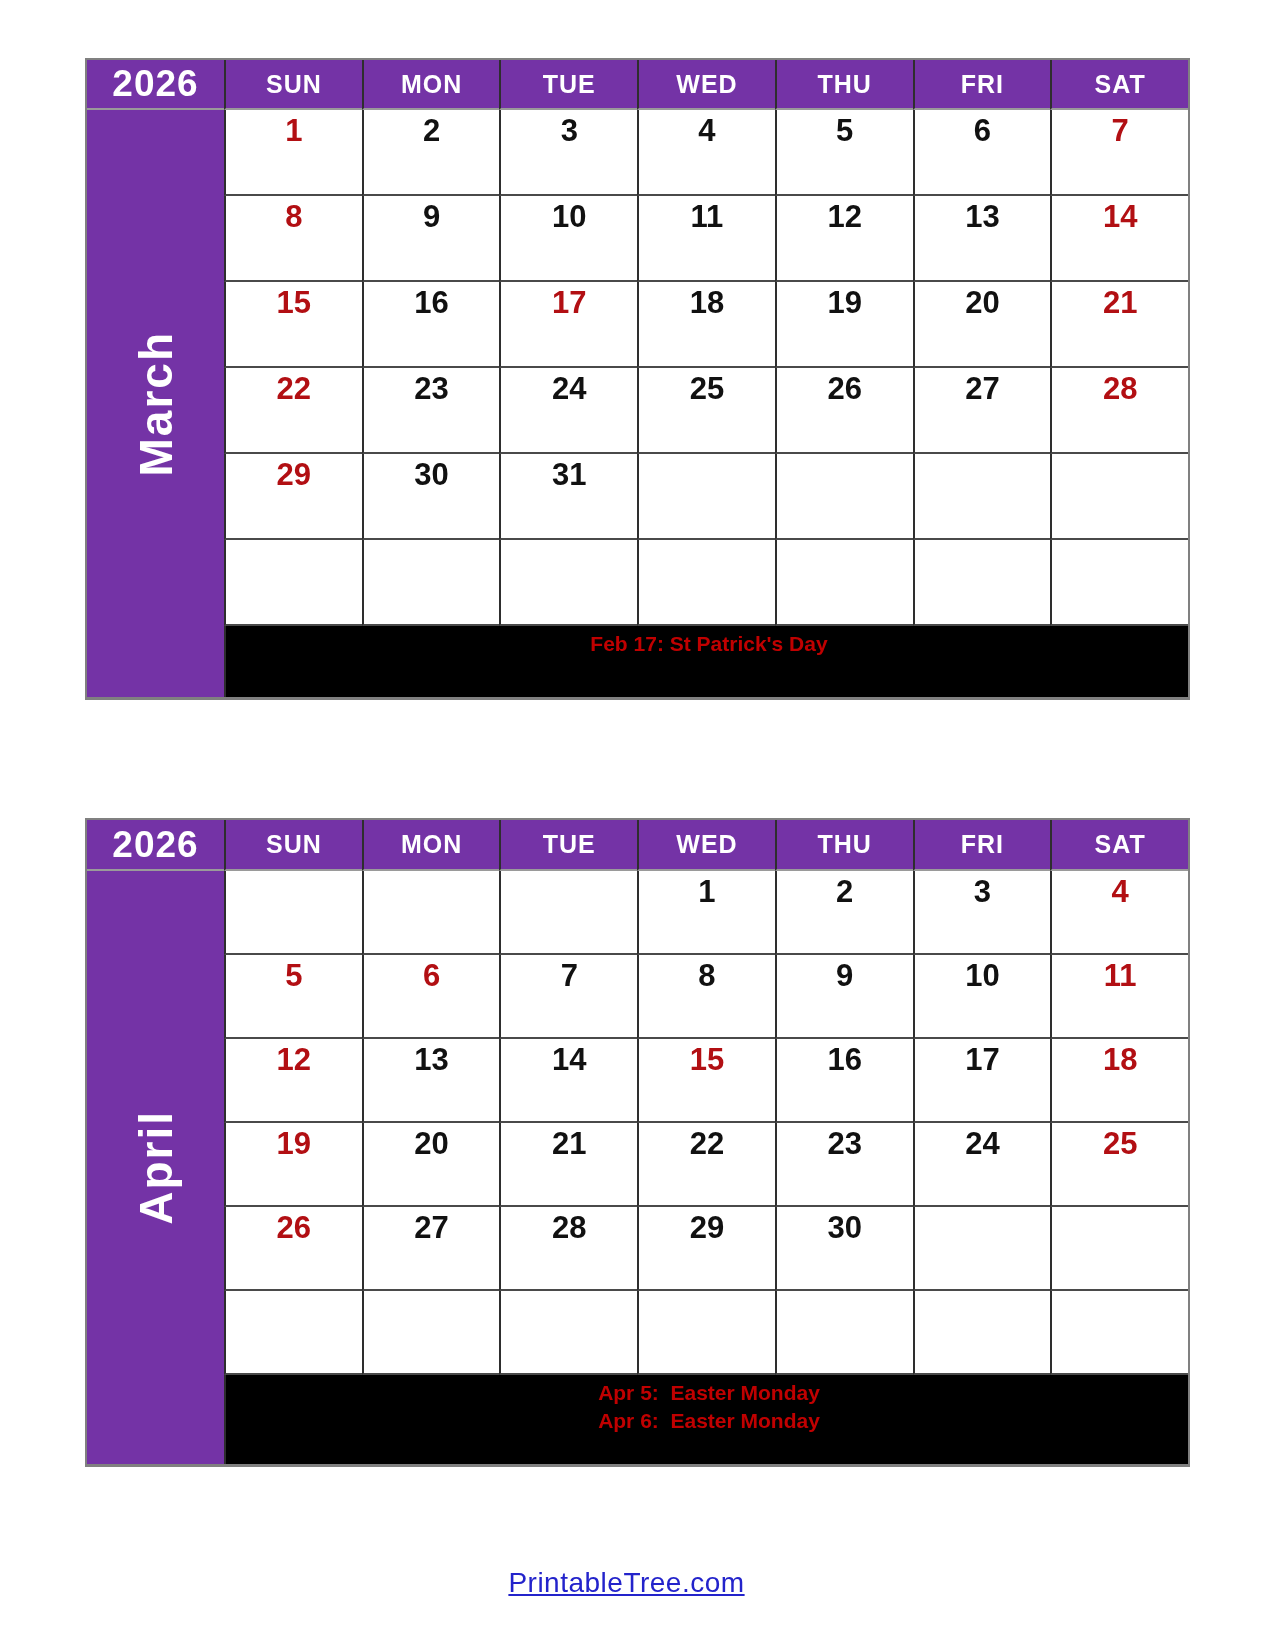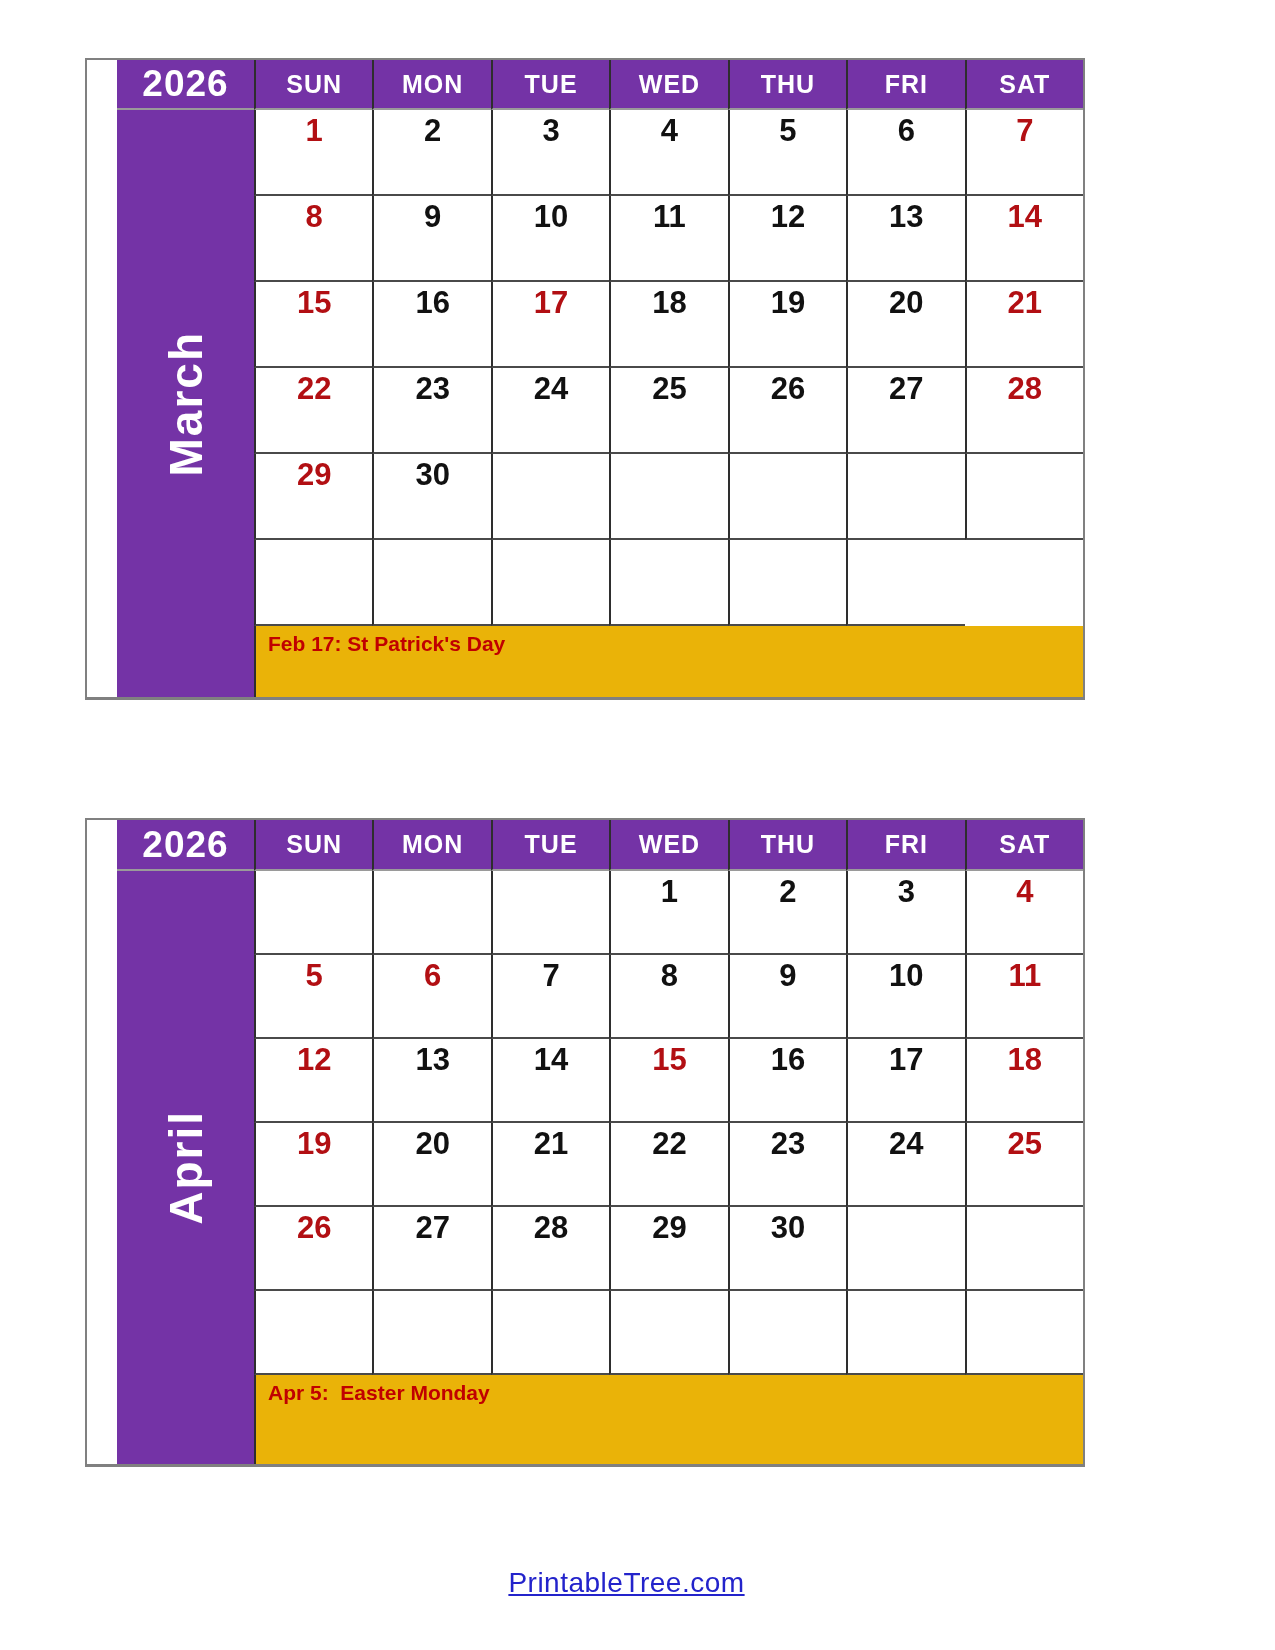--- a/index.html
+++ b/index.html
@@ -5,28 +5,27 @@
   * { box-sizing: border-box; }
   html, body { margin: 0; padding: 0; background: #ffffff; }
   body {
     width: 1275px; height: 1650px;
     font-family: "Liberation Sans", sans-serif;
     overflow: hidden;
   }
   .page { position: relative; width: 1275px; height: 1650px; background: #fff; }
 
   .calendar {
-    width: 1000px;
+    width: 1105px;
     margin-left: 85px;
     display: grid;
     grid-template-columns: 137px repeat(7, 1fr);
     border: 2px solid #808080;
     border-bottom-width: 3px;
     background: #fff;
-    padding-left: 30px;
   }
   .cal-march { margin-top: 58px; grid-template-rows: 50px repeat(6, 86px) 71px; }
   .cal-april { margin-top: 118px; grid-template-rows: 51px repeat(6, 84px) 89px; }
 
   .year-cell {
     grid-column: 1; grid-row: 1;
     background: var(--purple, #7433A6);
     color: #fff; font-weight: 700; font-size: 37px;
     display: flex; align-items: center; justify-content: center;
     border-bottom: 2px solid #9a9a9a;
@@ -60,23 +59,24 @@
     padding-top: 3px;
   }
   .day-num {
     display: inline-block;
     font-weight: 700; font-size: 31px; color: #111111;
     line-height: 1.15;
   }
   .day-num.red { color: var(--date-red, #B20F13); }
   .notes-cell {
     grid-column: 2 / span 7; grid-row: 8;
-    background: #eab308;
+    background: #000000;
     border-left: 2px solid #2e2e2e;
     padding: 4px 8px 4px 12px;
+    text-align: center;
   }
   .note {
     color: var(--note-red, #C00000);
     font-weight: 700; font-size: 21px; line-height: 1.32;
     white-space: pre-wrap;
   }
   .site-footer { margin-top: 100px; width: 1253px; text-align: center; }
   .site-link {
     color: var(--link-blue, #2323CB);
     font-size: 28px; font-weight: 400;
@@ -124,20 +124,21 @@
         <div class="day-cell"><div class="day-num red">21</div></div>
         <div class="day-cell"><div class="day-num red">22</div></div>
         <div class="day-cell"><div class="day-num">23</div></div>
         <div class="day-cell"><div class="day-num">24</div></div>
         <div class="day-cell"><div class="day-num">25</div></div>
         <div class="day-cell"><div class="day-num">26</div></div>
         <div class="day-cell"><div class="day-num">27</div></div>
         <div class="day-cell"><div class="day-num red">28</div></div>
         <div class="day-cell"><div class="day-num red">29</div></div>
         <div class="day-cell"><div class="day-num">30</div></div>
+        <div class="day-cell"><div class="day-num">31</div></div>
         <div class="day-cell"><div class="day-num"></div></div>
         <div class="day-cell"><div class="day-num"></div></div>
         <div class="day-cell"><div class="day-num"></div></div>
         <div class="day-cell"><div class="day-num"></div></div>
         <div class="day-cell"><div class="day-num"></div></div>
         <div class="day-cell"><div class="day-num"></div></div>
         <div class="day-cell"><div class="day-num"></div></div>
         <div class="day-cell"><div class="day-num"></div></div>
         <div class="day-cell"><div class="day-num"></div></div>
         <div class="day-cell"><div class="day-num"></div></div>
@@ -195,19 +196,20 @@
         <div class="day-cell"><div class="day-num"></div></div>
         <div class="day-cell"><div class="day-num"></div></div>
         <div class="day-cell"><div class="day-num"></div></div>
         <div class="day-cell"><div class="day-num"></div></div>
         <div class="day-cell"><div class="day-num"></div></div>
         <div class="day-cell"><div class="day-num"></div></div>
         <div class="day-cell"><div class="day-num"></div></div>
         <div class="day-cell"><div class="day-num"></div></div>
         <div class="notes-cell">
           <div class="note">Apr 5:  Easter Monday</div>
+          <div class="note">Apr 6:  Easter Monday</div>
         </div>
       </div>
     </div>
   <div class="site-footer">
     <a href="#" class="site-link">PrintableTree.com</a>
   </div>
 </div>
 
 </body></html>

